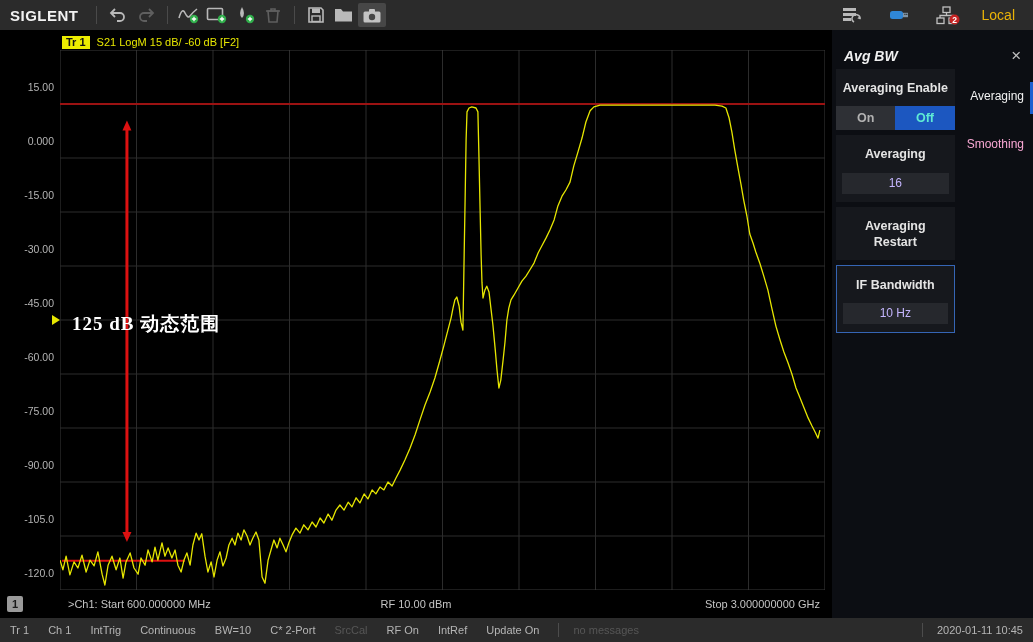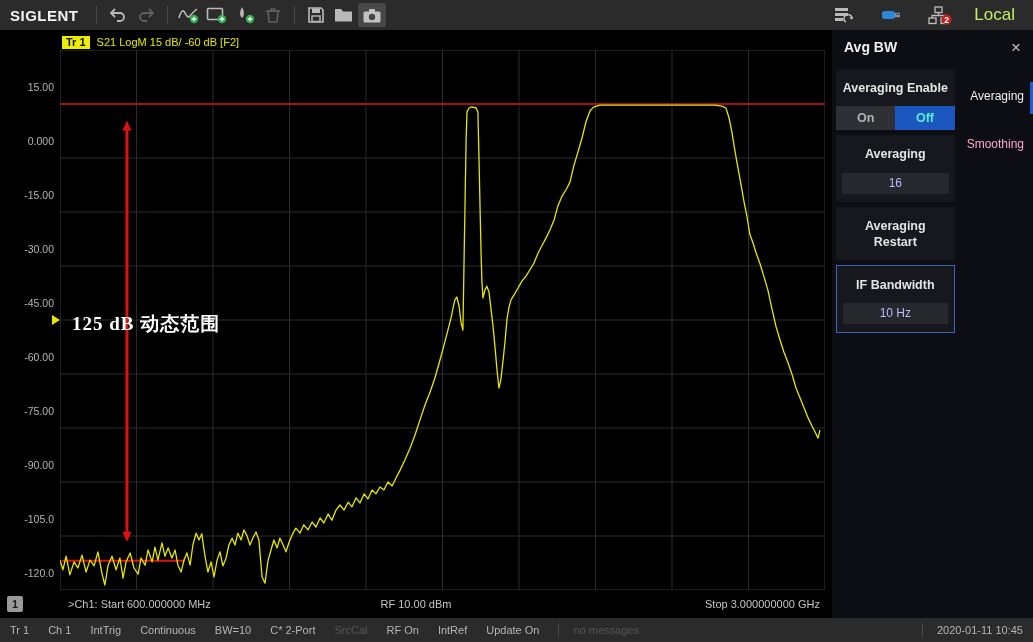--- a/index.html
+++ b/index.html
@@ -8,21 +8,21 @@
   body { position:relative; }
 
   
   .toolbar { position:absolute; left:0; top:0; width:1033px; height:30px;
              background:#2b2b2b; display:flex; align-items:center; padding:0 10px; }
   .logo { color:#f2f2f2; font-weight:bold; font-size:15px; letter-spacing:.5px; margin-right:10px; }
   .tb-sep { width:1px; height:18px; background:#4a4a4a; margin:0 7px; }
   .tbtn { width:28px; height:24px; display:flex; align-items:center; justify-content:center; }
   .tbtn.active { background:#474747; border-radius:2px; }
   .tb-right { margin-left:auto; display:flex; align-items:center; gap:20px; padding-right:8px; }
-  .local { font-size:17px; color:#bef264; }
+  .local { font-size:14px; color:#eab308; }
 
   
   .main { position:absolute; left:0; top:30px; width:832px; height:588px; background:#000; }
   .trace-header { position:absolute; left:62px; top:5px; display:flex; align-items:center; height:14px; }
   .trace-chip { background:#ecec00; color:#111; font-size:11px; font-weight:bold; padding:0 4px; line-height:13px; }
   .trace-label { color:#e6e600; font-size:11px; margin-left:7px; white-space:nowrap; }
   .ylabel { position:absolute; right:778px; width:52px; text-align:right; color:#b4b4b4;
             font-size:10.5px; height:14px; line-height:14px;margin-top:37px; }
   .plot-wrap { position:absolute; left:60px; top:20px; width:765px; height:540px; }
   .ref-marker { position:absolute; left:52px; top:285px; width:0; height:0;
@@ -31,21 +31,21 @@
                 font-weight:bold; letter-spacing:1px; white-space:nowrap;font-family:Liberation Serif, serif; }
   .plot-footer { position:absolute; left:0; top:566px; width:832px; height:18px; font-size:11px; color:#c4c4c4; }
   .ch-badge { position:absolute; left:7px; top:0; width:16px; height:16px; background:#9a9a9a;
               color:#1a1a1a; font-size:11px; font-weight:bold; text-align:center; line-height:16px; border-radius:2px; }
   .start-lbl { position:absolute; left:68px; top:2px; }
   .rf-lbl { position:absolute; left:0; right:0; top:2px; text-align:center; }
   .stop-lbl { position:absolute; right:12px; top:2px; }
 
   
   .menu { position:absolute; left:832px; top:30px; width:201px; height:588px; background:#0c0e13; }
-  .menu-header { height:34px; display:flex; align-items:center; padding:8px 12px; }
+  .menu-header { height:34px; display:flex; align-items:flex-end; padding:0 12px;font-style:italic; }
   .menu-title { color:#f0f0f0; font-size:14px; font-weight:bold; }
   .menu-close { margin-left:auto; color:#c0c0c0; font-size:17px; line-height:17px; }
   .menu-body { display:flex; }
   .menu-col { width:131px; padding:5px 3px 0 4px; display:flex; flex-direction:column; gap:5px; }
   .mgroup { background:#16181d; text-align:center; color:#e4e4e4; font-weight:bold; font-size:12.5px; }
   .glabel { padding:11px 4px 10px; line-height:1.3; }
   .glabel.narrow { max-width:84px; margin:0 auto; }
   .toggle { display:flex; height:24px; font-size:12.5px; }
   .toggle-on  { flex:1; background:#2e3035; color:#b2b2b2; line-height:24px; }
   .toggle-off { flex:1; background:#1c57c0; color:#5eead4; line-height:24px; }

